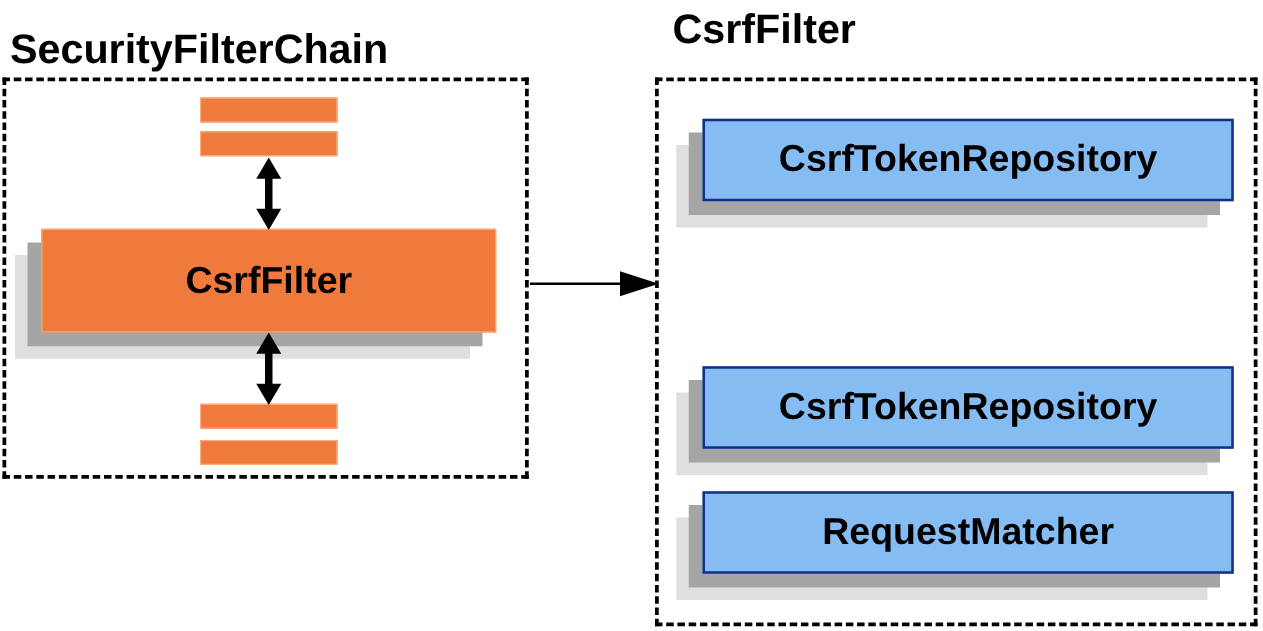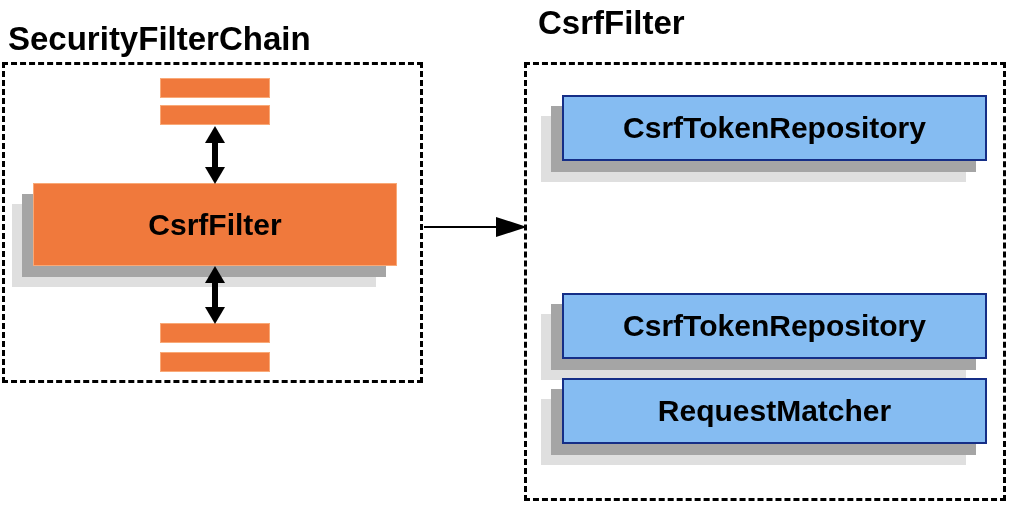--- a/index.html
+++ b/index.html
@@ -85,21 +85,21 @@
     background: var(--blue-fill);
     border: 2px solid var(--blue-border);
     box-shadow: -11px 11px 0 0 var(--shadow-dark), -21px 21px 0 0 var(--shadow-light);
     display: flex;
     align-items: center;
     justify-content: center;
   }
   .comp-1 { top: 95px; }
   .comp-2 { top: 193px; }
   .comp-3 { top: 293px; }
-  .comp-4 { top: 378px; }
+  .comp-4 { top: 393px; }
 
   .arrow-svg { position: absolute; color: var(--arrow-color); z-index: 5; }
   .varrow-1 { left: 201px; top: 126px; }
   .varrow-2 { left: 201px; top: 266px; }
   .harrow   { left: 424px; top: 215px; }
 </style>
 </head>
 <body>
 
 <div class="canvas">

